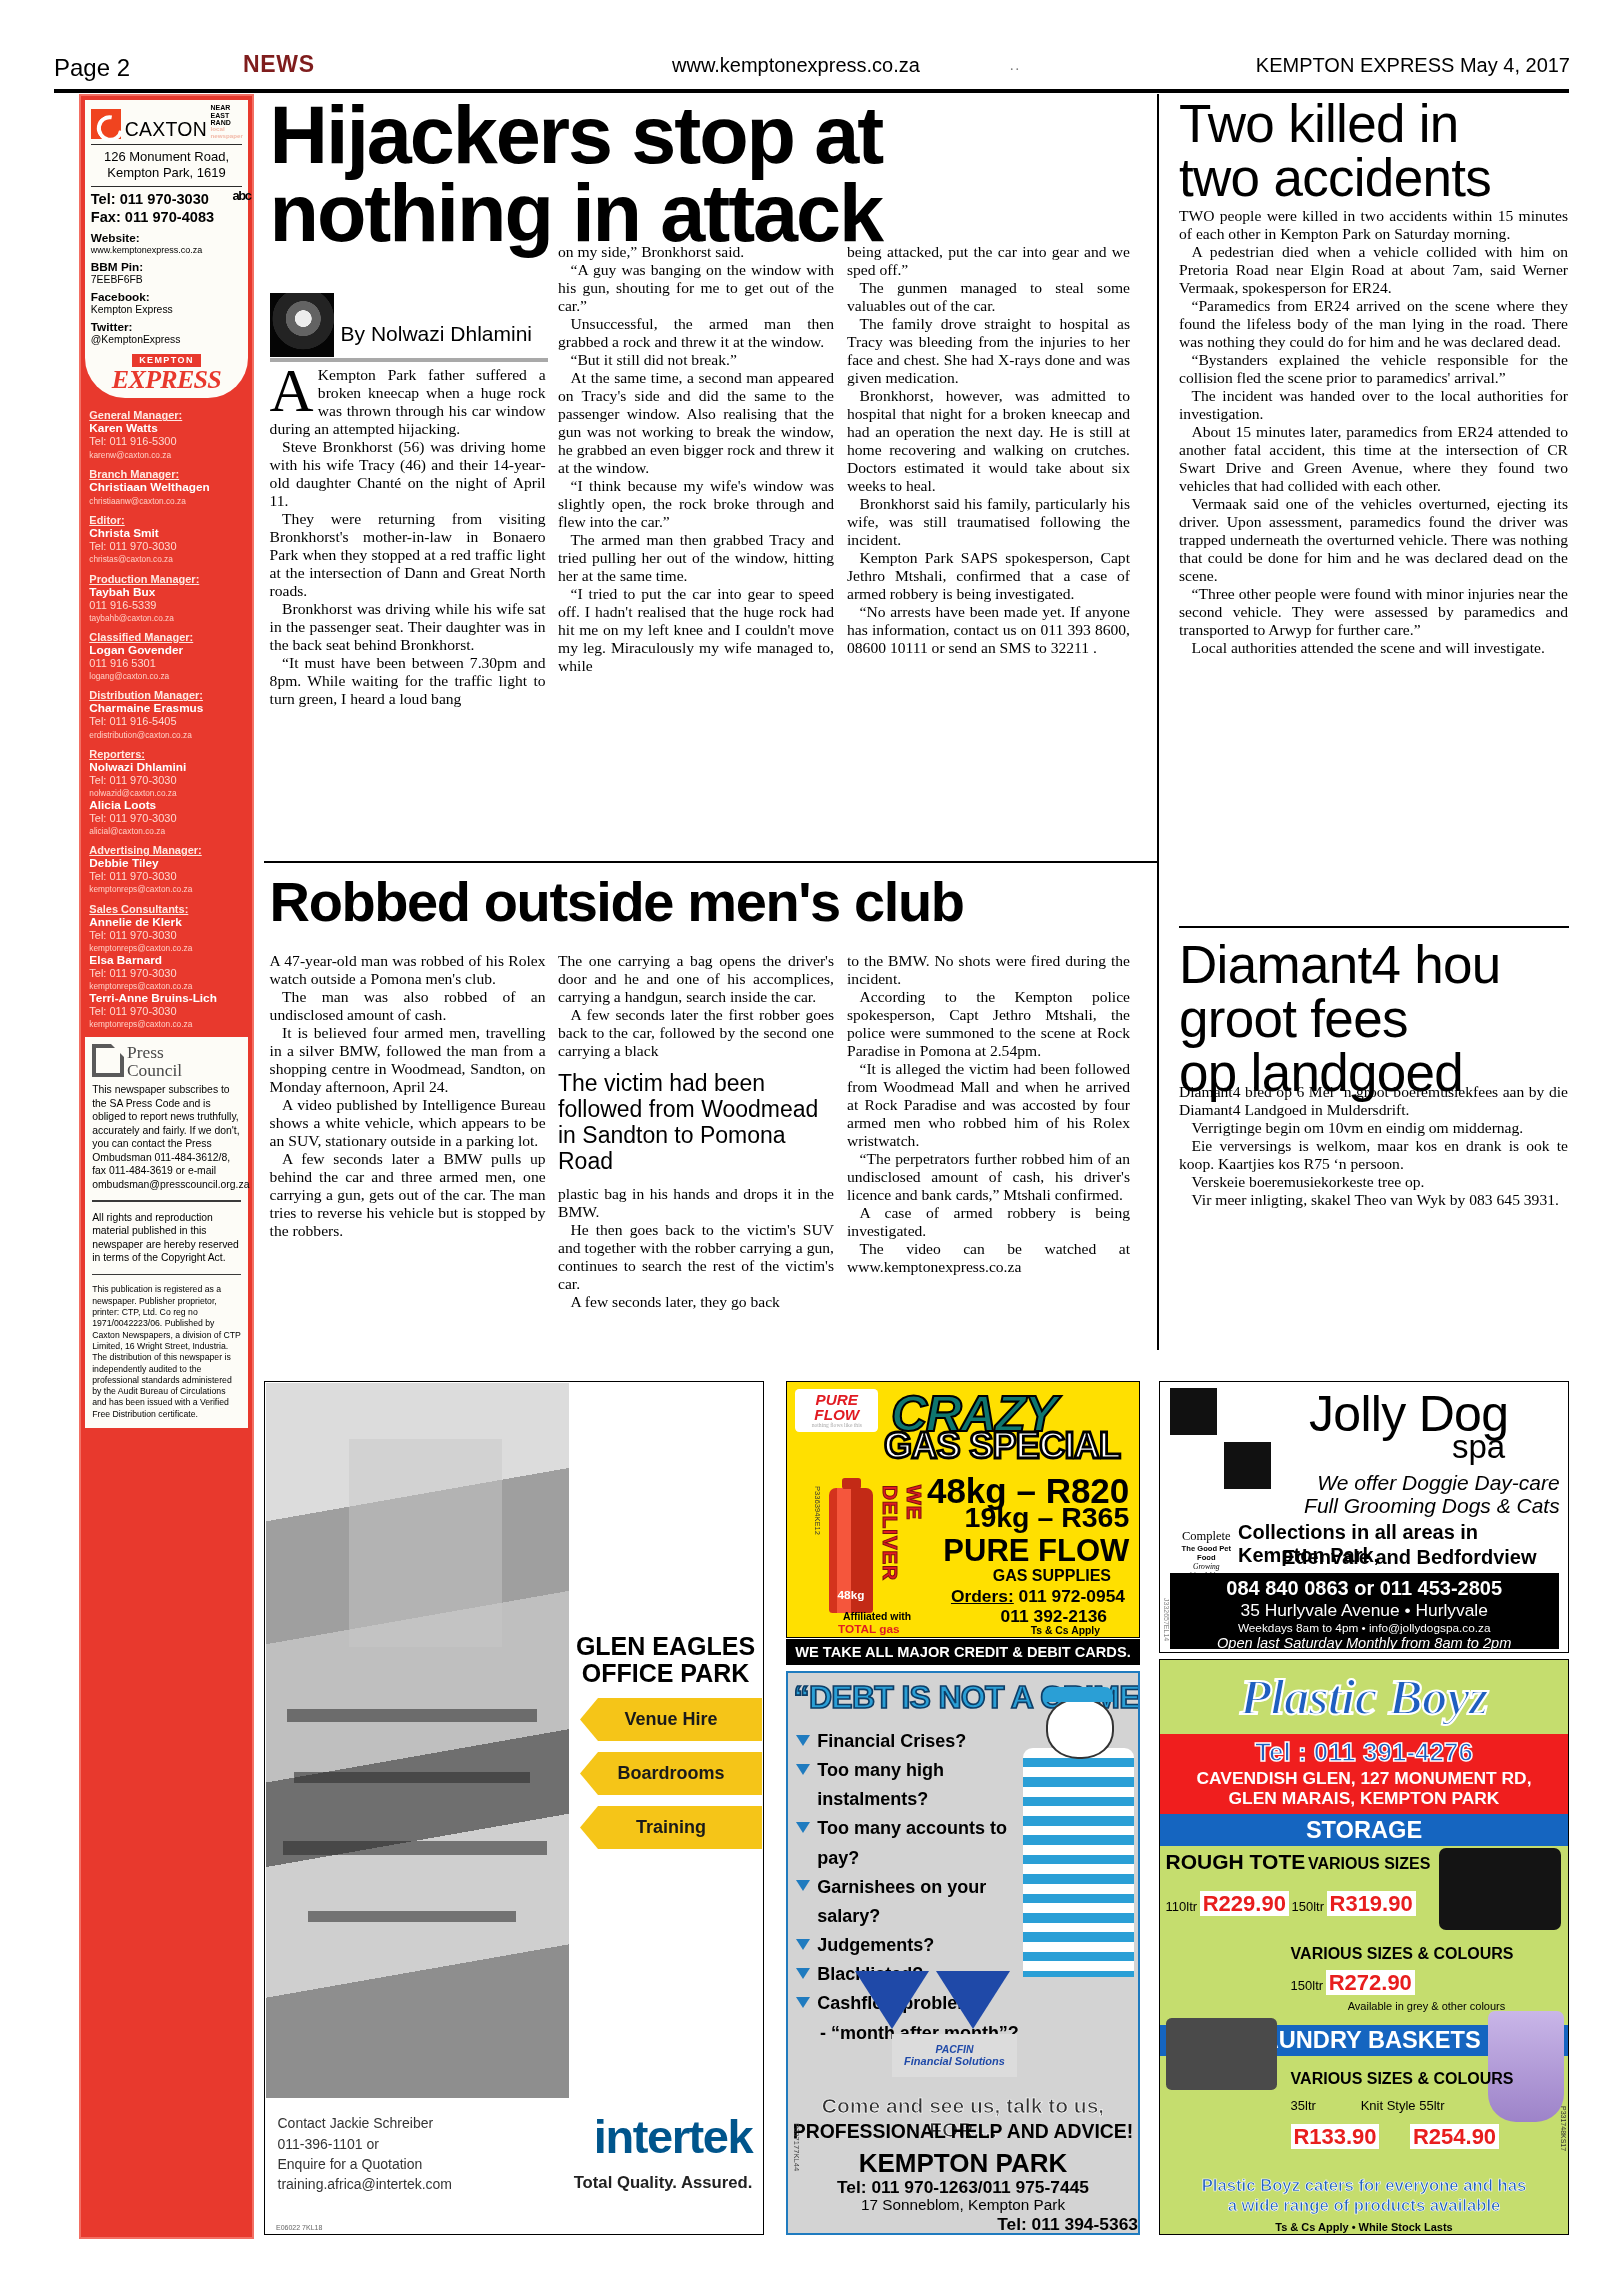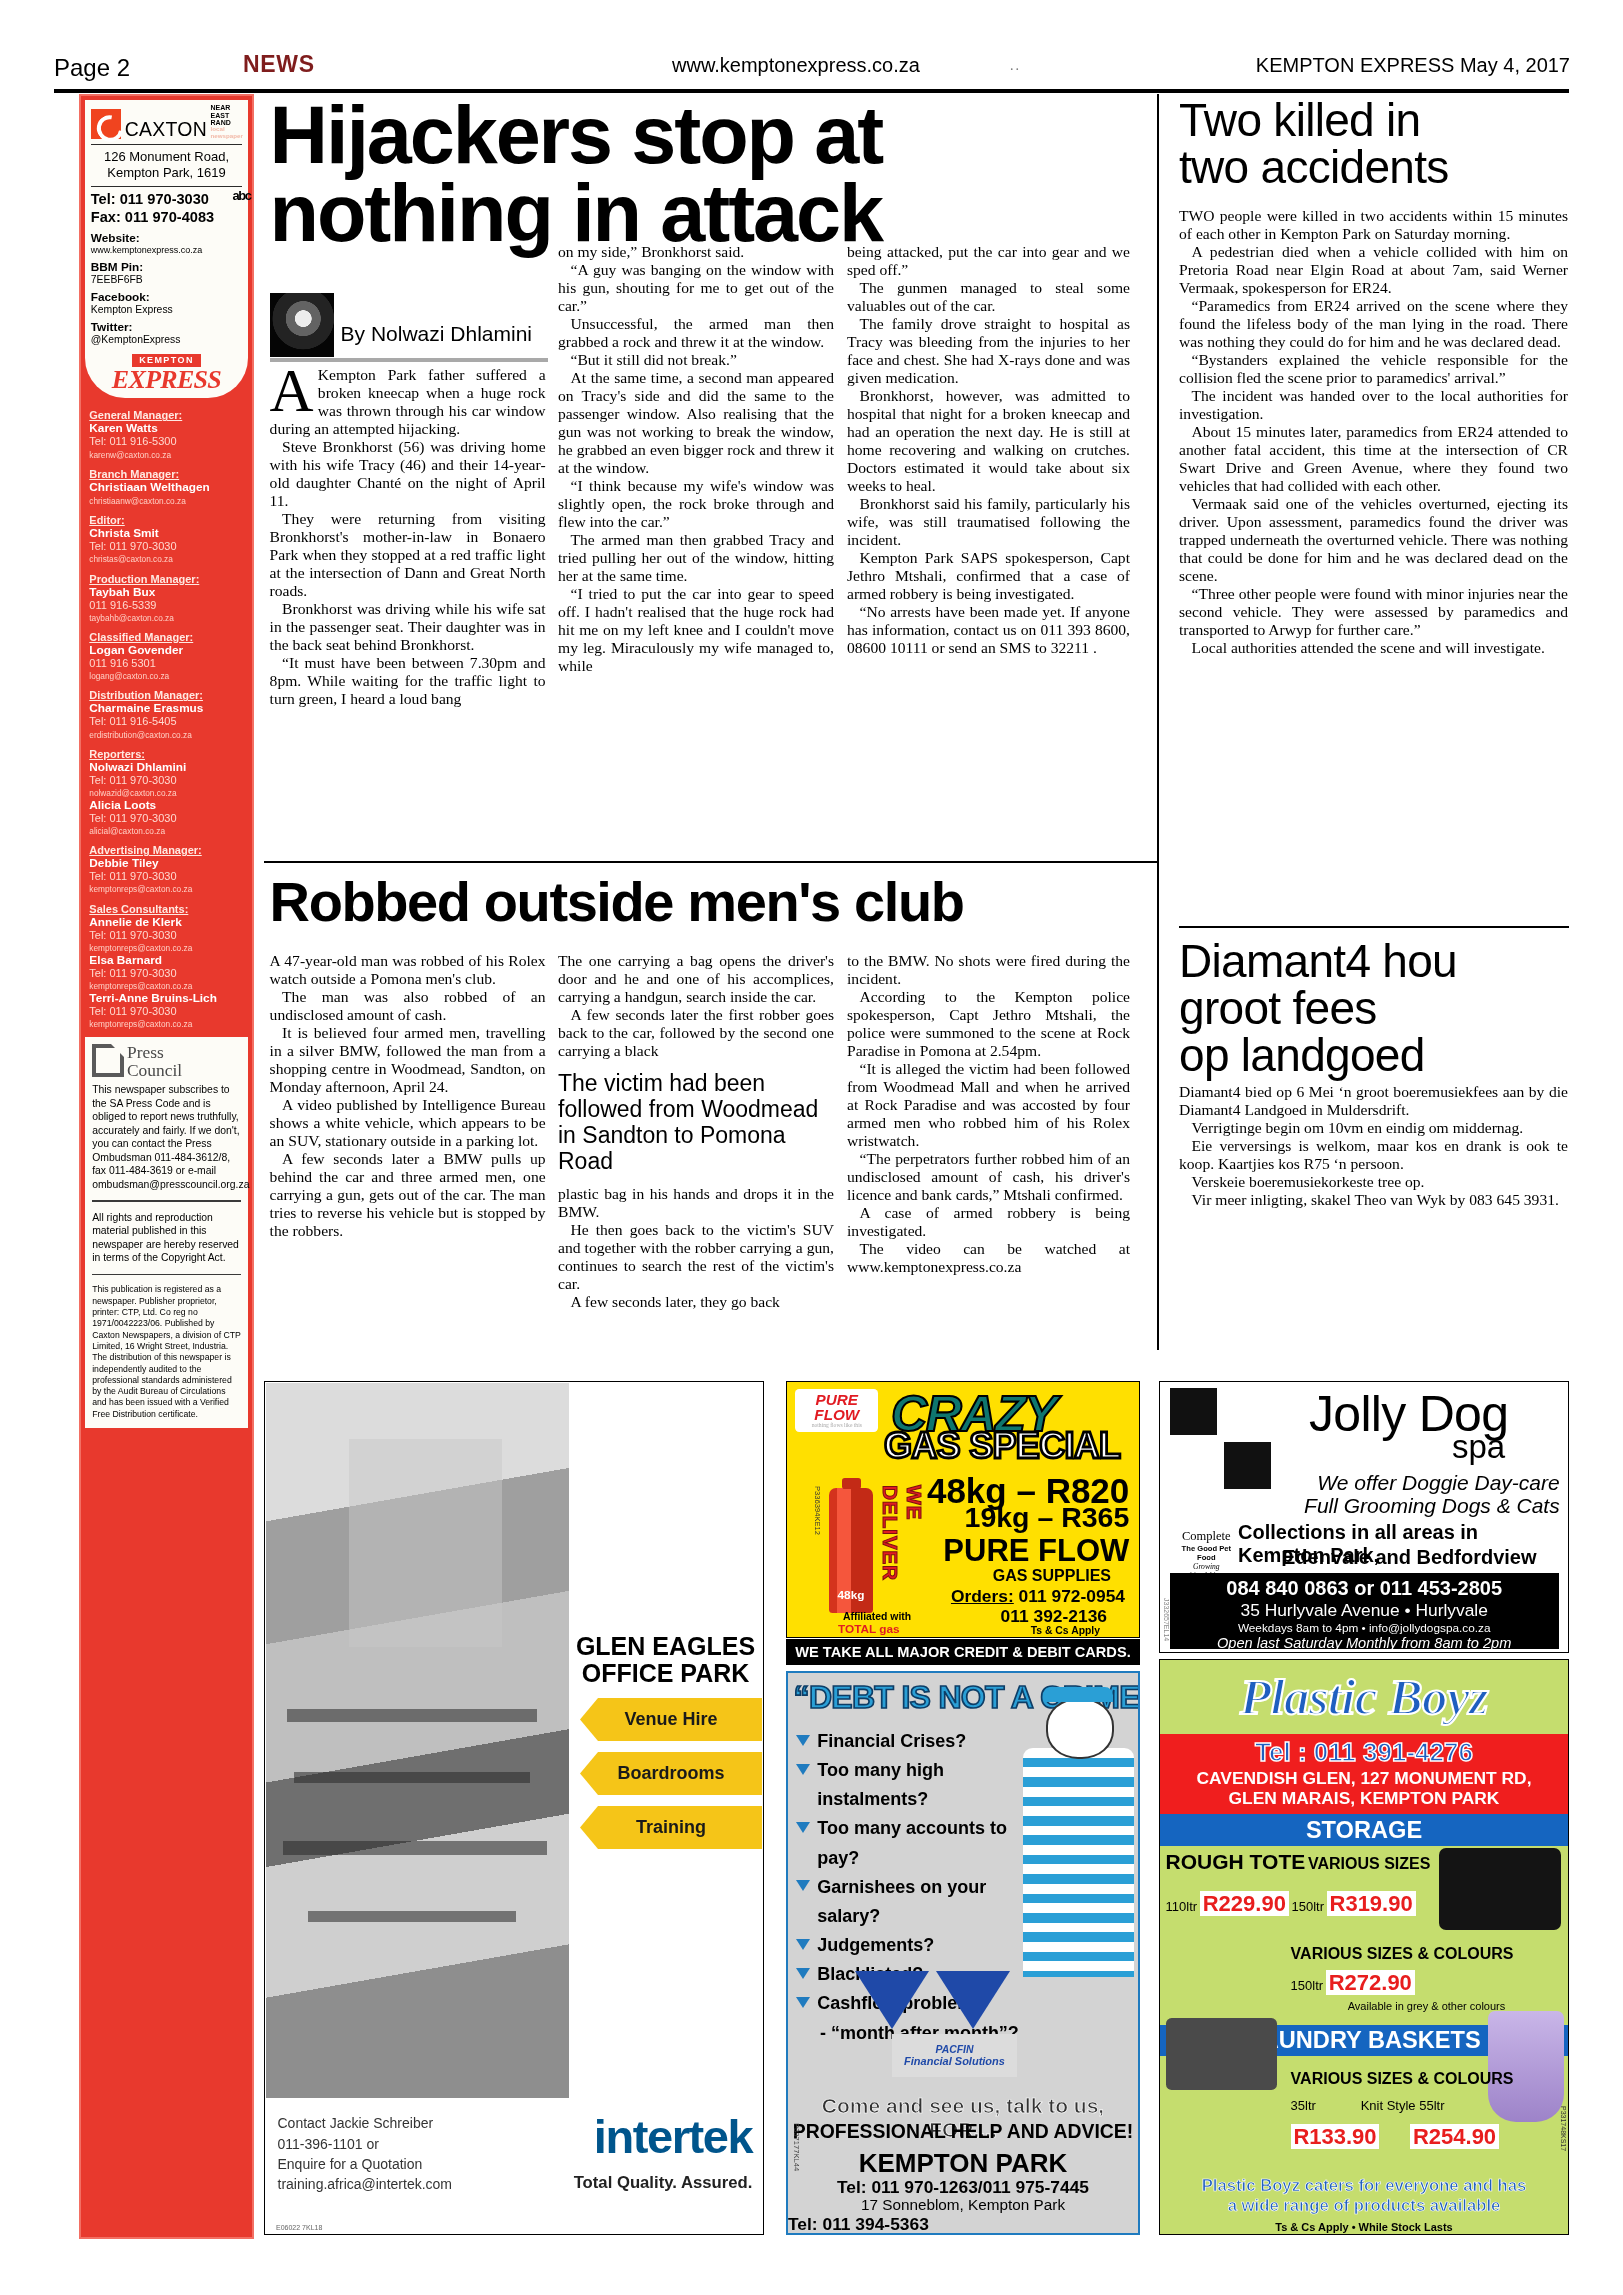--- a/index.html
+++ b/index.html
@@ -93,21 +93,21 @@
     font-family:"Liberation Sans",sans-serif; font-weight:bold;
     font-size:81px; line-height:0.96; letter-spacing:-2.1px;
     margin:0 0 4.2px 0;
   }
   h1.head-sec {
     font-family:"Liberation Sans",sans-serif; font-weight:bold;
     font-size:56px; line-height:1.0; letter-spacing:-1.4px;
   }
   h1.head-side {
     font-family:"Liberation Sans",sans-serif; font-weight:normal;
-    font-size:46px; line-height:1.02; letter-spacing:-0.7px;
+    font-size:53px; line-height:1.02; letter-spacing:-0.7px;
   }
 
   .byline-wrap { display:flex; align-items:flex-end; gap:7px; height:68px; margin-top:5.6px;}
   .byline-photo {
     width:64px;height:64px; flex:0 0 auto;
     background:radial-gradient(circle at 52% 40%, #e8ddd4 0 16%, #7b6352 17% 34%, #3a2d25 35% 60%, #191410 61% 100%);
     filter:grayscale(1) contrast(1.15);
   }
   .byline-name { font-family:"Liberation Sans",sans-serif; font-size:21px; padding-bottom:11px;}
   .byline-rule { height:4.2px; background:#a9a9a9; margin-top:1.4px;}
@@ -217,21 +217,21 @@
      font-family:"Liberation Sans",sans-serif; font-weight:bold; font-size:21px; color:#333;
      -webkit-text-stroke:0.7px #fff;}
   .debt-prof { position:absolute; left:0; top:447px; width:100%; text-align:center;
      font-family:"Liberation Sans",sans-serif; font-weight:bold; font-size:19.4px;}
   .debt-kp   { position:absolute; left:0; top:475px; width:100%; text-align:center;
      font-family:"Liberation Sans",sans-serif; font-weight:bold; font-size:26px;}
   .debt-c1   { position:absolute; left:0; top:504px; width:100%; text-align:center;
      font-family:"Liberation Sans",sans-serif; font-weight:bold; font-size:17.4px;}
   .debt-c2   { position:absolute; left:0; top:523px; width:100%; text-align:center;
      font-family:"Liberation Sans",sans-serif; font-size:15.3px;}
-  .debt-c3   { position:absolute; left:0; top:541px; width:100%; text-align:left;
+  .debt-c3   { position:absolute; left:0; top:541px; width:100%; text-align:right;
      font-family:"Liberation Sans",sans-serif; font-weight:bold; font-size:17.4px;}
   .debt-code { position:absolute; left:4.2px; bottom:62px; font-family:"Liberation Sans",sans-serif;
      font-size:7.6px; writing-mode:vertical-rl; color:#444;}
 
   
   #ad-jolly { left:895px; top:0; width:410px; height:272px; background:#fff; border:1.4px solid #000;}
   .jd-sq { position:absolute; width:47px;height:47px; background:#111; }
   .jd-logo { position:absolute; left:149px; top:2.8px; font-family:"Liberation Sans",sans-serif;
      font-size:50px; letter-spacing:-0.7px;}
   .jd-spa { position:absolute; left:292px; top:46px; font-family:"Liberation Sans",sans-serif; font-size:33px;}

